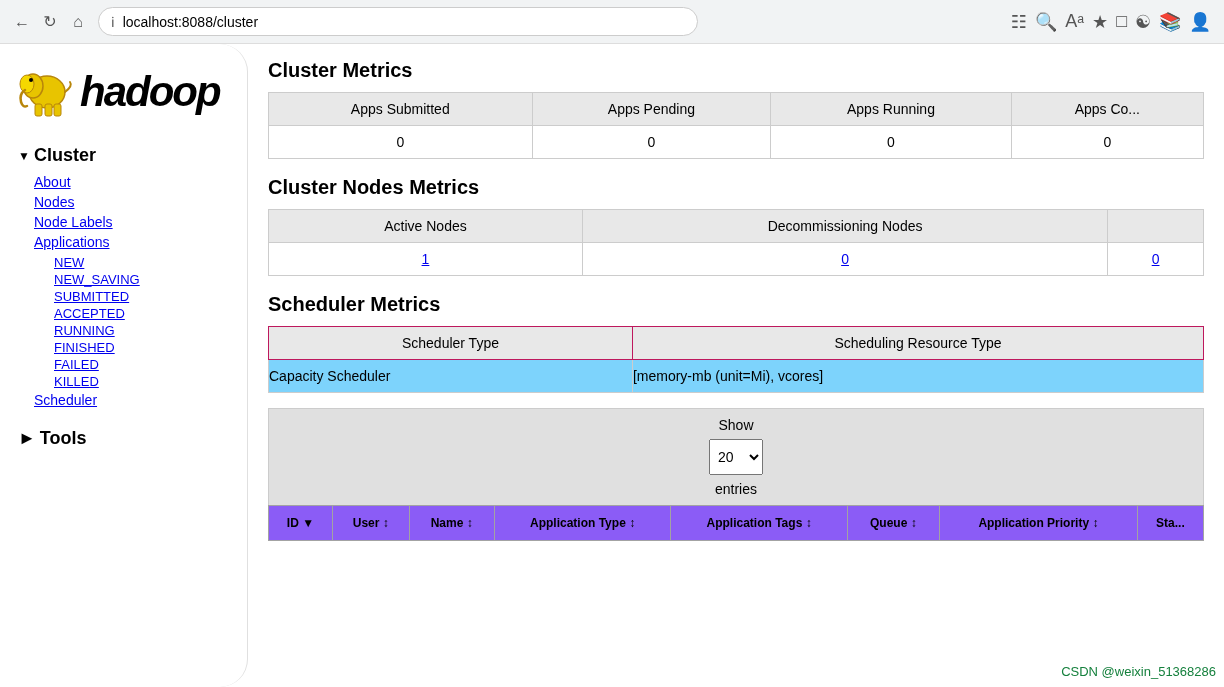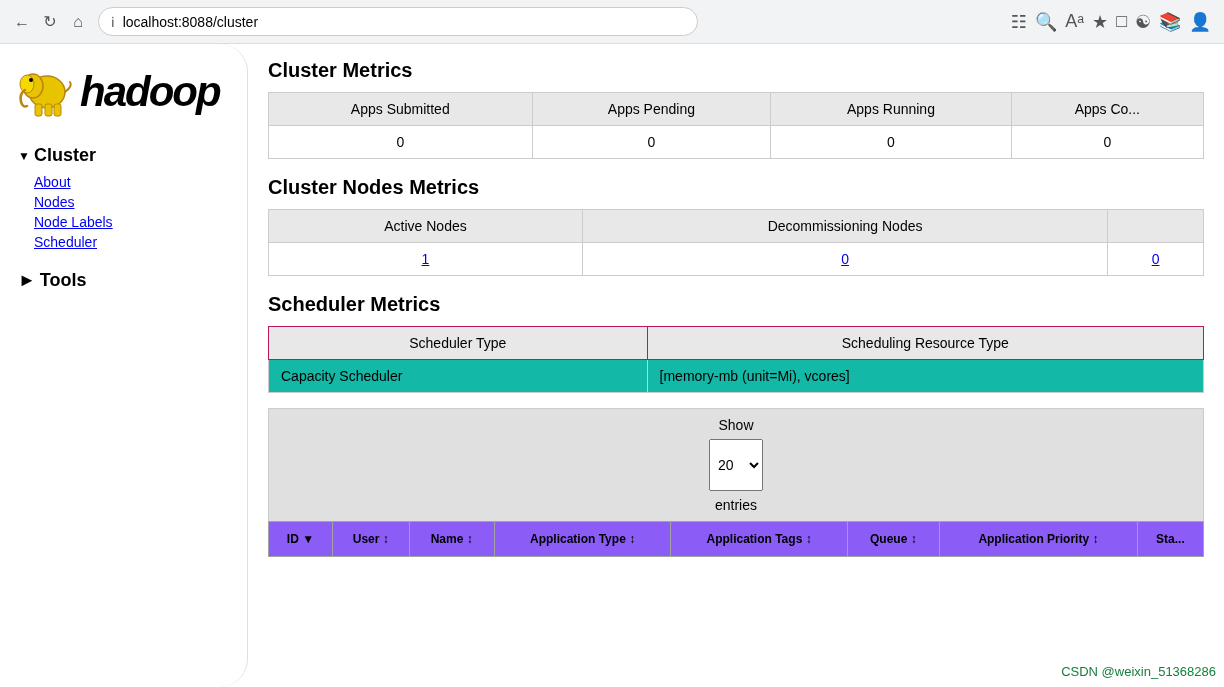--- a/index.html
+++ b/index.html
@@ -110,21 +110,21 @@
     .metrics-table td.zero { color: #000; }
 
     
     .show-entries-bar {
       background: #e0e0e0; padding: 8px 12px;
       display: flex; align-items: center; gap: 6px;
       font-size: 14px; margin-bottom: 0;
       border: 1px solid #ccc; border-bottom: none; flex-direction: column;
     }
     .show-entries-bar select {
-      padding: 16px 4px; font-size: 14px;
+      padding: 8px 4px; font-size: 14px;
     }
 
     
     .apps-table {
       width: 100%; border-collapse: collapse;
       border: 1px solid #ccc;
     }
     .apps-table th {
       background: #8b5cf6; border: 1px solid #a3a3a3;
       padding: 10px 8px; text-align: center; font-weight: bold;
@@ -139,22 +139,22 @@
 
     .scheduler-table {
       width: 100%; border-collapse: collapse;
       margin-bottom: 15px; border: 1px solid #ccc;
     }
     .scheduler-table th {
       background: #e8e8e8; border: 1px solid #be185d;
       padding: 8px 12px; text-align: center; font-weight: normal;
     }
     .scheduler-table td {
-      border: 1px solid #ccc; padding: 8px 12px;
-      background: #14b8a6;
+      border: 1px solid #ccc; padding: 8px 0;
+      background: #7dd3fc;
     }
   </style>
 </head>
 <body>
 
 <div class="browser-chrome">
   <div class="browser-nav-buttons">
     <button class="nav-btn">←</button>
     <button class="nav-btn">↻</button>
     <button class="nav-btn">⌂</button>
@@ -210,20 +210,49 @@
       <ul class="sidebar-nav">
         <li>
             <a>About</a>
           </li>
         <li>
             <a>Nodes</a>
           </li>
         <li>
             <a>Node Labels</a>
           </li>
+        <li>
+          <a>Applications</a>
+          <ul class="sidebar-subnav">
+            <li>
+                <a>NEW</a>
+              </li>
+            <li>
+                <a>NEW_SAVING</a>
+              </li>
+            <li>
+                <a>SUBMITTED</a>
+              </li>
+            <li>
+                <a>ACCEPTED</a>
+              </li>
+            <li>
+                <a>RUNNING</a>
+              </li>
+            <li>
+                <a>FINISHED</a>
+              </li>
+            <li>
+                <a>FAILED</a>
+              </li>
+            <li>
+                <a>KILLED</a>
+              </li>
+          </ul>
+        </li>
         <li>
             <a>Scheduler</a>
           </li>
       </ul>
     </div>
 
     <div class="sidebar-section">
       <div class="sidebar-tools-header">
         <span class="arrow">►</span>
         <span>Tools</span>

